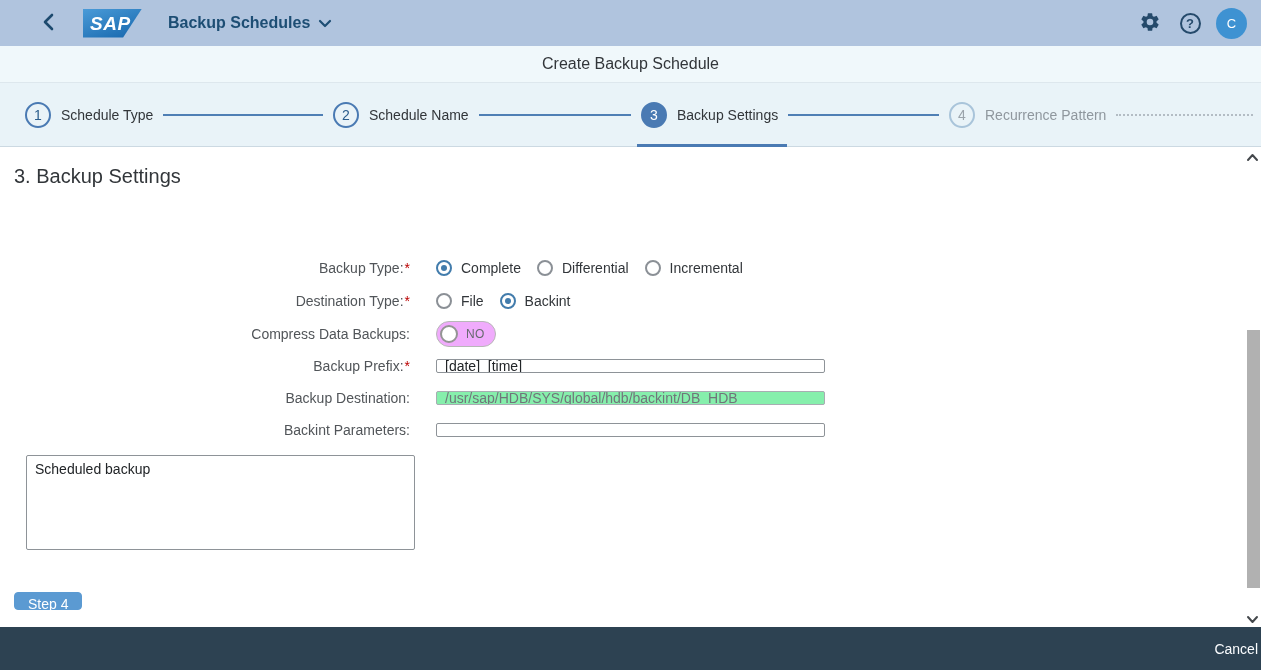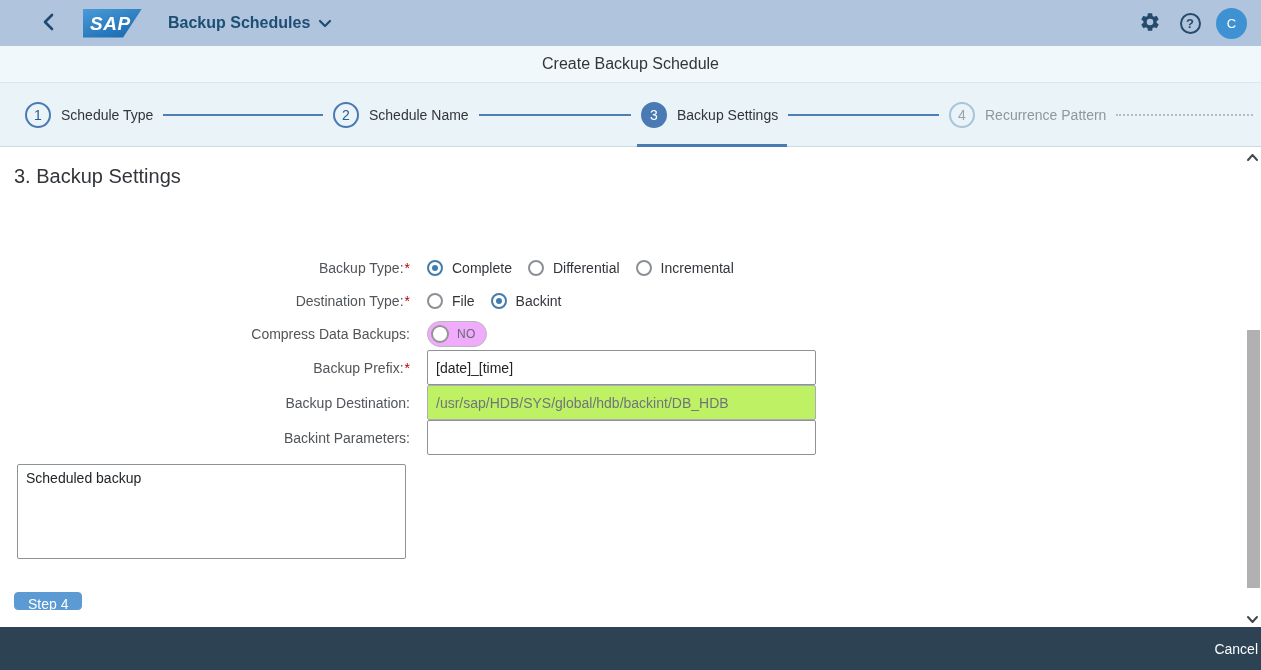--- a/index.html
+++ b/index.html
@@ -101,21 +101,21 @@
   }
   .form { margin-top: 63px; }
   .form-row { display: flex; align-items: center; min-height: 33px; }
   .form-row.input-row { min-height: 32px; }
   .form-row.textarea-row { align-items: flex-start; margin-top: 9px; }
   .form-label {
     width: 410px; flex: 0 0 410px; text-align: right; padding-right: 0;
     font-size: 14px; color: #515559;
   }
   .req { color: #bb0000; margin-left: 1px; }
-  .form-control { margin-left: 17px; display: flex; align-items: center; }
+  .form-control { margin-left: 26px; display: flex; align-items: center; }
 
   .radio-group { display: flex; align-items: center; gap: 16px; }
   .radio-opt { display: flex; align-items: center; gap: 9px; cursor: pointer; }
   .radio-circle {
     width: 16px; height: 16px; border-radius: 50%;
     border: 2px solid #8b9096; background: #ffffff; position: relative;
   }
   .radio-opt.selected .radio-circle { border-color: #427cac; }
   .radio-opt.selected .radio-circle::after {
     content: ""; position: absolute; left: 3px; top: 3px;
@@ -127,27 +127,27 @@
     width: 60px; height: 26px; border: 1px solid #b8b8b8; border-radius: 13px;
     background: #f0abfc; display: flex; align-items: center; cursor: pointer;
   }
   .switch-handle {
     width: 18px; height: 18px; border-radius: 50%;
     border: 2px solid #949494; background: #ffffff; margin-left: 3px;
   }
   .switch-text { font-size: 12px; color: #666a6e; margin-left: 8px; letter-spacing: 0.3px; }
 
   .text-input {
-    width: 389px; height: 35px;
+    width: 389px; height: 14px;
     border: 1px solid #8e9398; border-radius: 2px;
     background: #ffffff; padding: 0 8px;
     font-size: 14px; color: #212427;
     font-family: "Liberation Sans", sans-serif;
   }
-  .text-input:disabled { color: #70757a; border-color: #a8adb2; background: #bef264; }
+  .text-input:disabled { color: #70757a; border-color: #a8adb2; background: #86efac; }
   .comment-area {
     width: 389px; height: 95px;
     border: 1px solid #8e9398; border-radius: 2px;
     background: #ffffff; padding: 5px 8px;
     font-size: 14px; color: #212427; resize: none;
     font-family: "Liberation Sans", sans-serif;
   }
 
   .step4-btn {
     position: absolute; left: 14px; bottom: 17px;

